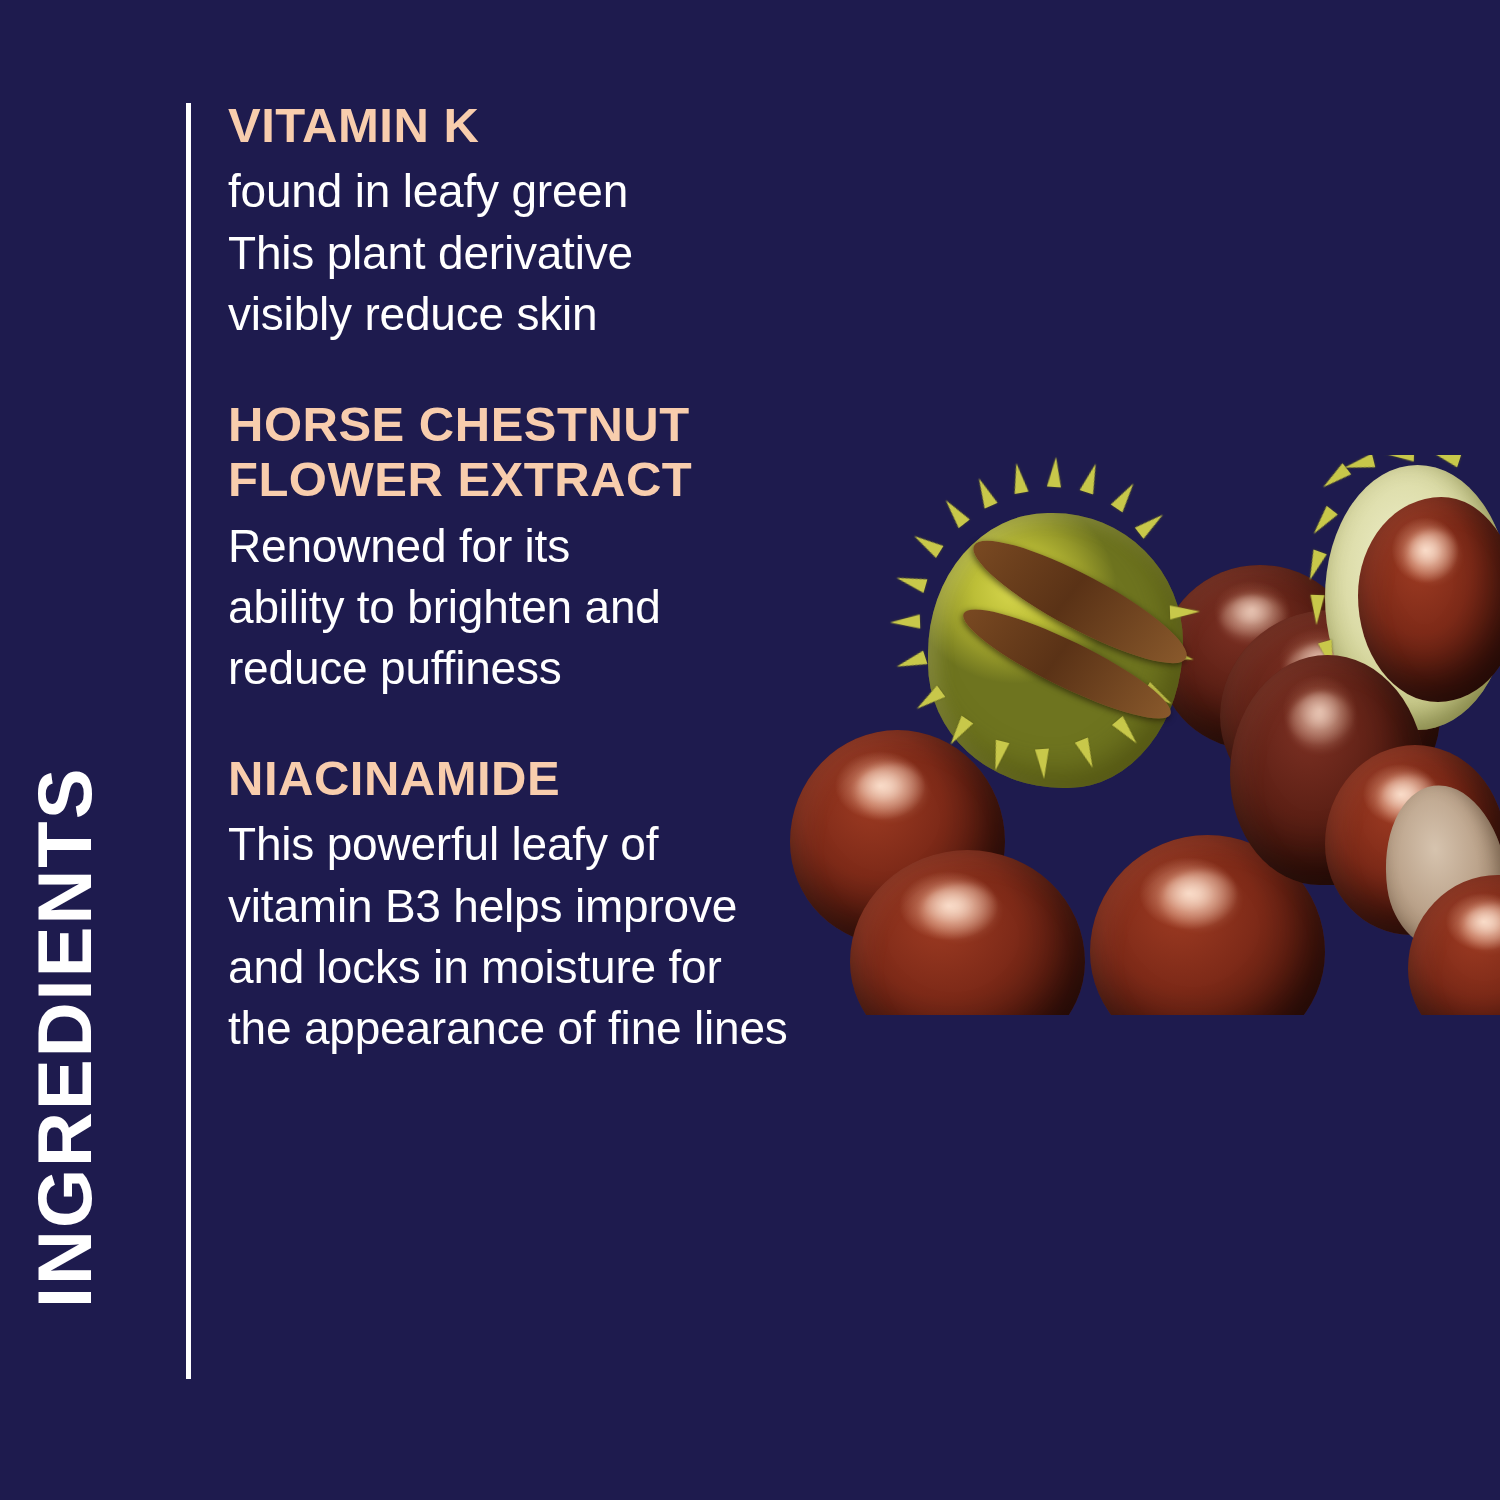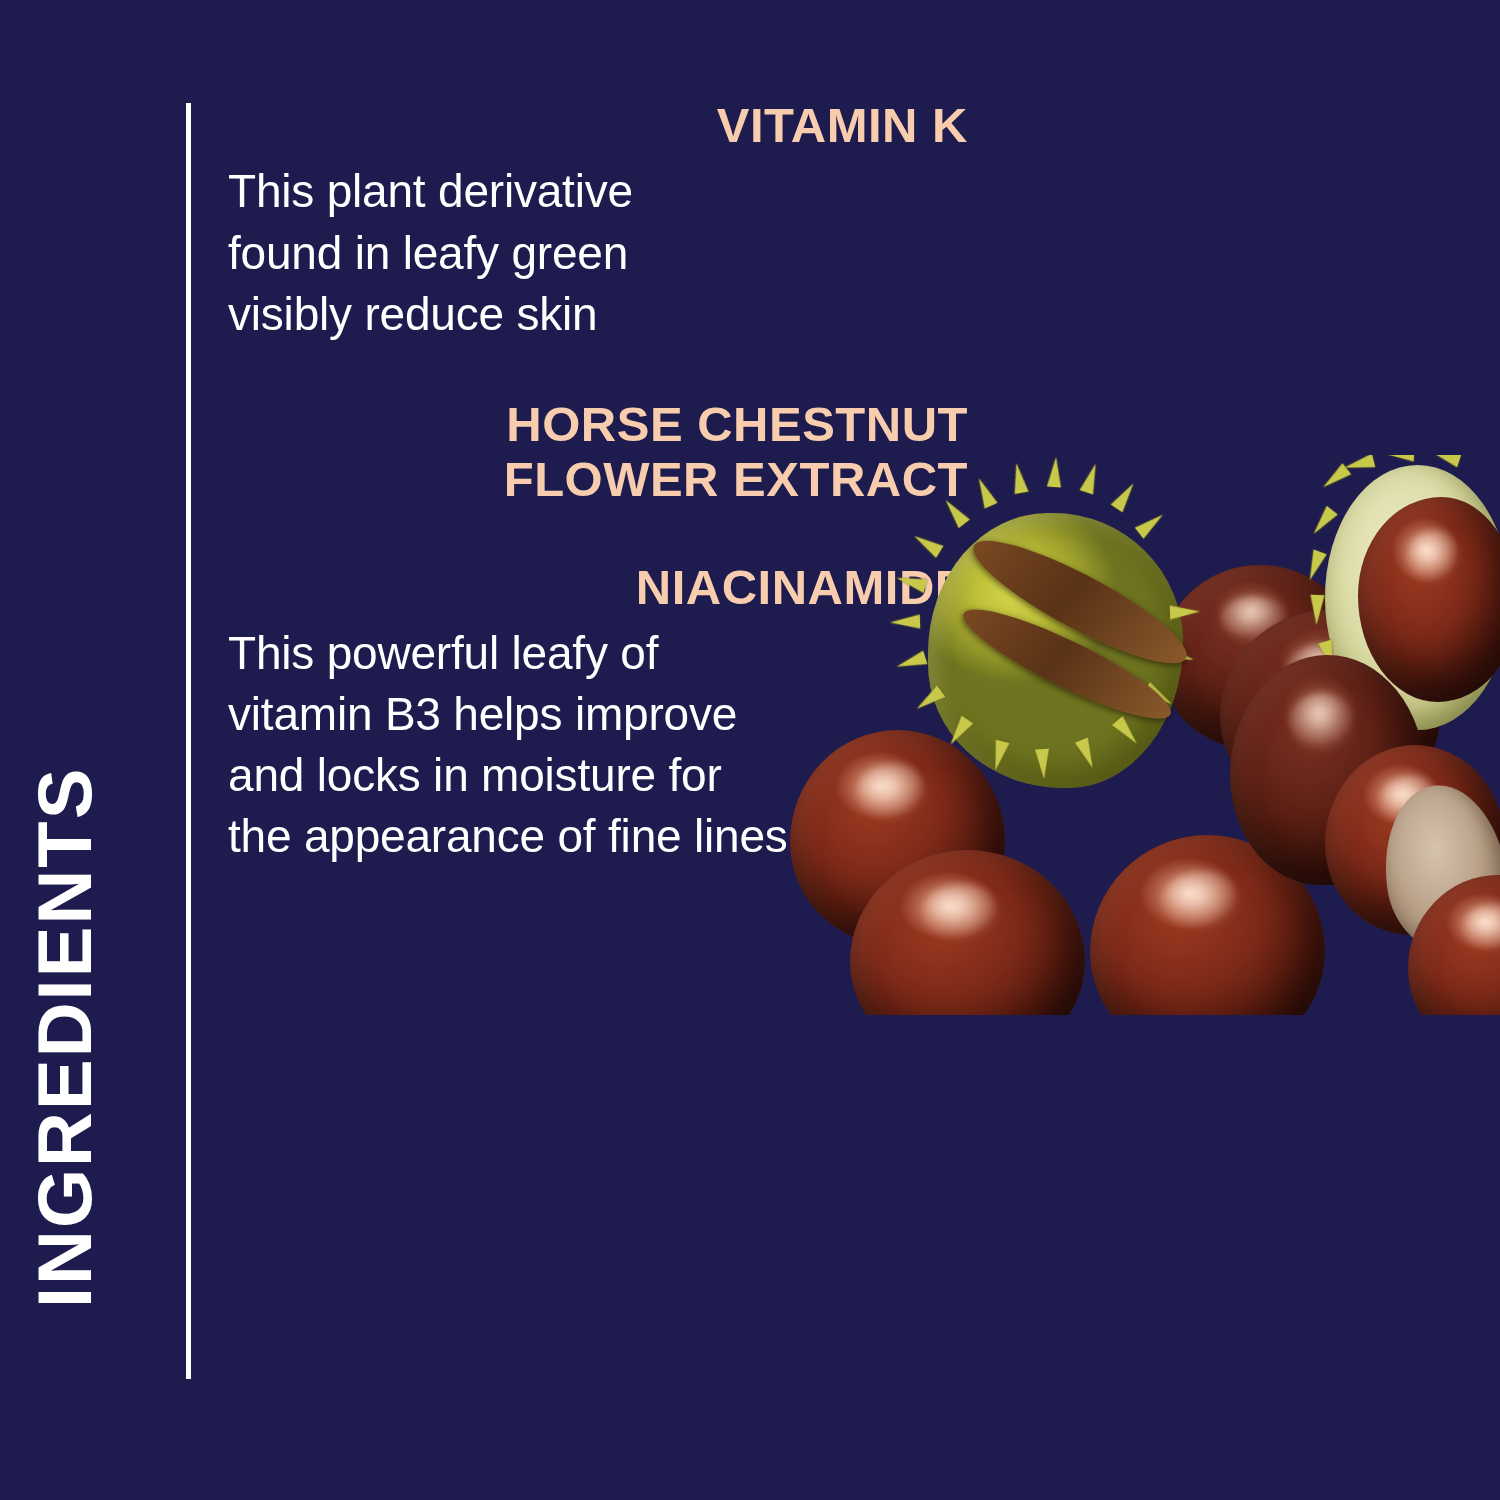--- a/index.html
+++ b/index.html
@@ -70,21 +70,21 @@
     margin-bottom:8px;
   }
   .body-text {
     color:#FFFFFF;
     font-size:46px;
     font-weight:normal;
     line-height:1.33;
     letter-spacing:-0.2px;
   }
   .body-text .ln { display:block; white-space:nowrap; }
-  .heading .ln { display:block; white-space:nowrap;text-align:right; }
+  .heading .ln { display:block; white-space:nowrap; }
 
   .sec-gap { height:38px; }
 
   
   .photo {
     position:absolute;
     left:780px; top:455px;
     width:720px; height:560px;
     overflow:hidden;
   }
@@ -159,32 +159,37 @@
 
   <div class="rule"></div>
 
   <div class="content">
 
     <div class="section">
       <div class="heading">
         <span class="ln">VITAMIN K</span>
       </div>
       <div class="body-text">
+        <span class="ln">found in leafy green</span>
         <span class="ln">This plant derivative</span>
-        <span class="ln">found in leafy green</span>
         <span class="ln">visibly reduce skin</span>
       </div>
     </div>
 
     <div class="sec-gap"></div>
 
     <div class="section">
       <div class="heading">
         <span class="ln">HORSE CHESTNUT</span>
         <span class="ln">FLOWER EXTRACT</span>
+      </div>
+      <div class="body-text">
+        <span class="ln">Renowned for its</span>
+        <span class="ln">ability to brighten and</span>
+        <span class="ln">reduce puffiness</span>
       </div>
     </div>
 
     <div class="sec-gap"></div>
 
     <div class="section">
       <div class="heading">
         <span class="ln">NIACINAMIDE</span>
       </div>
       <div class="body-text">

